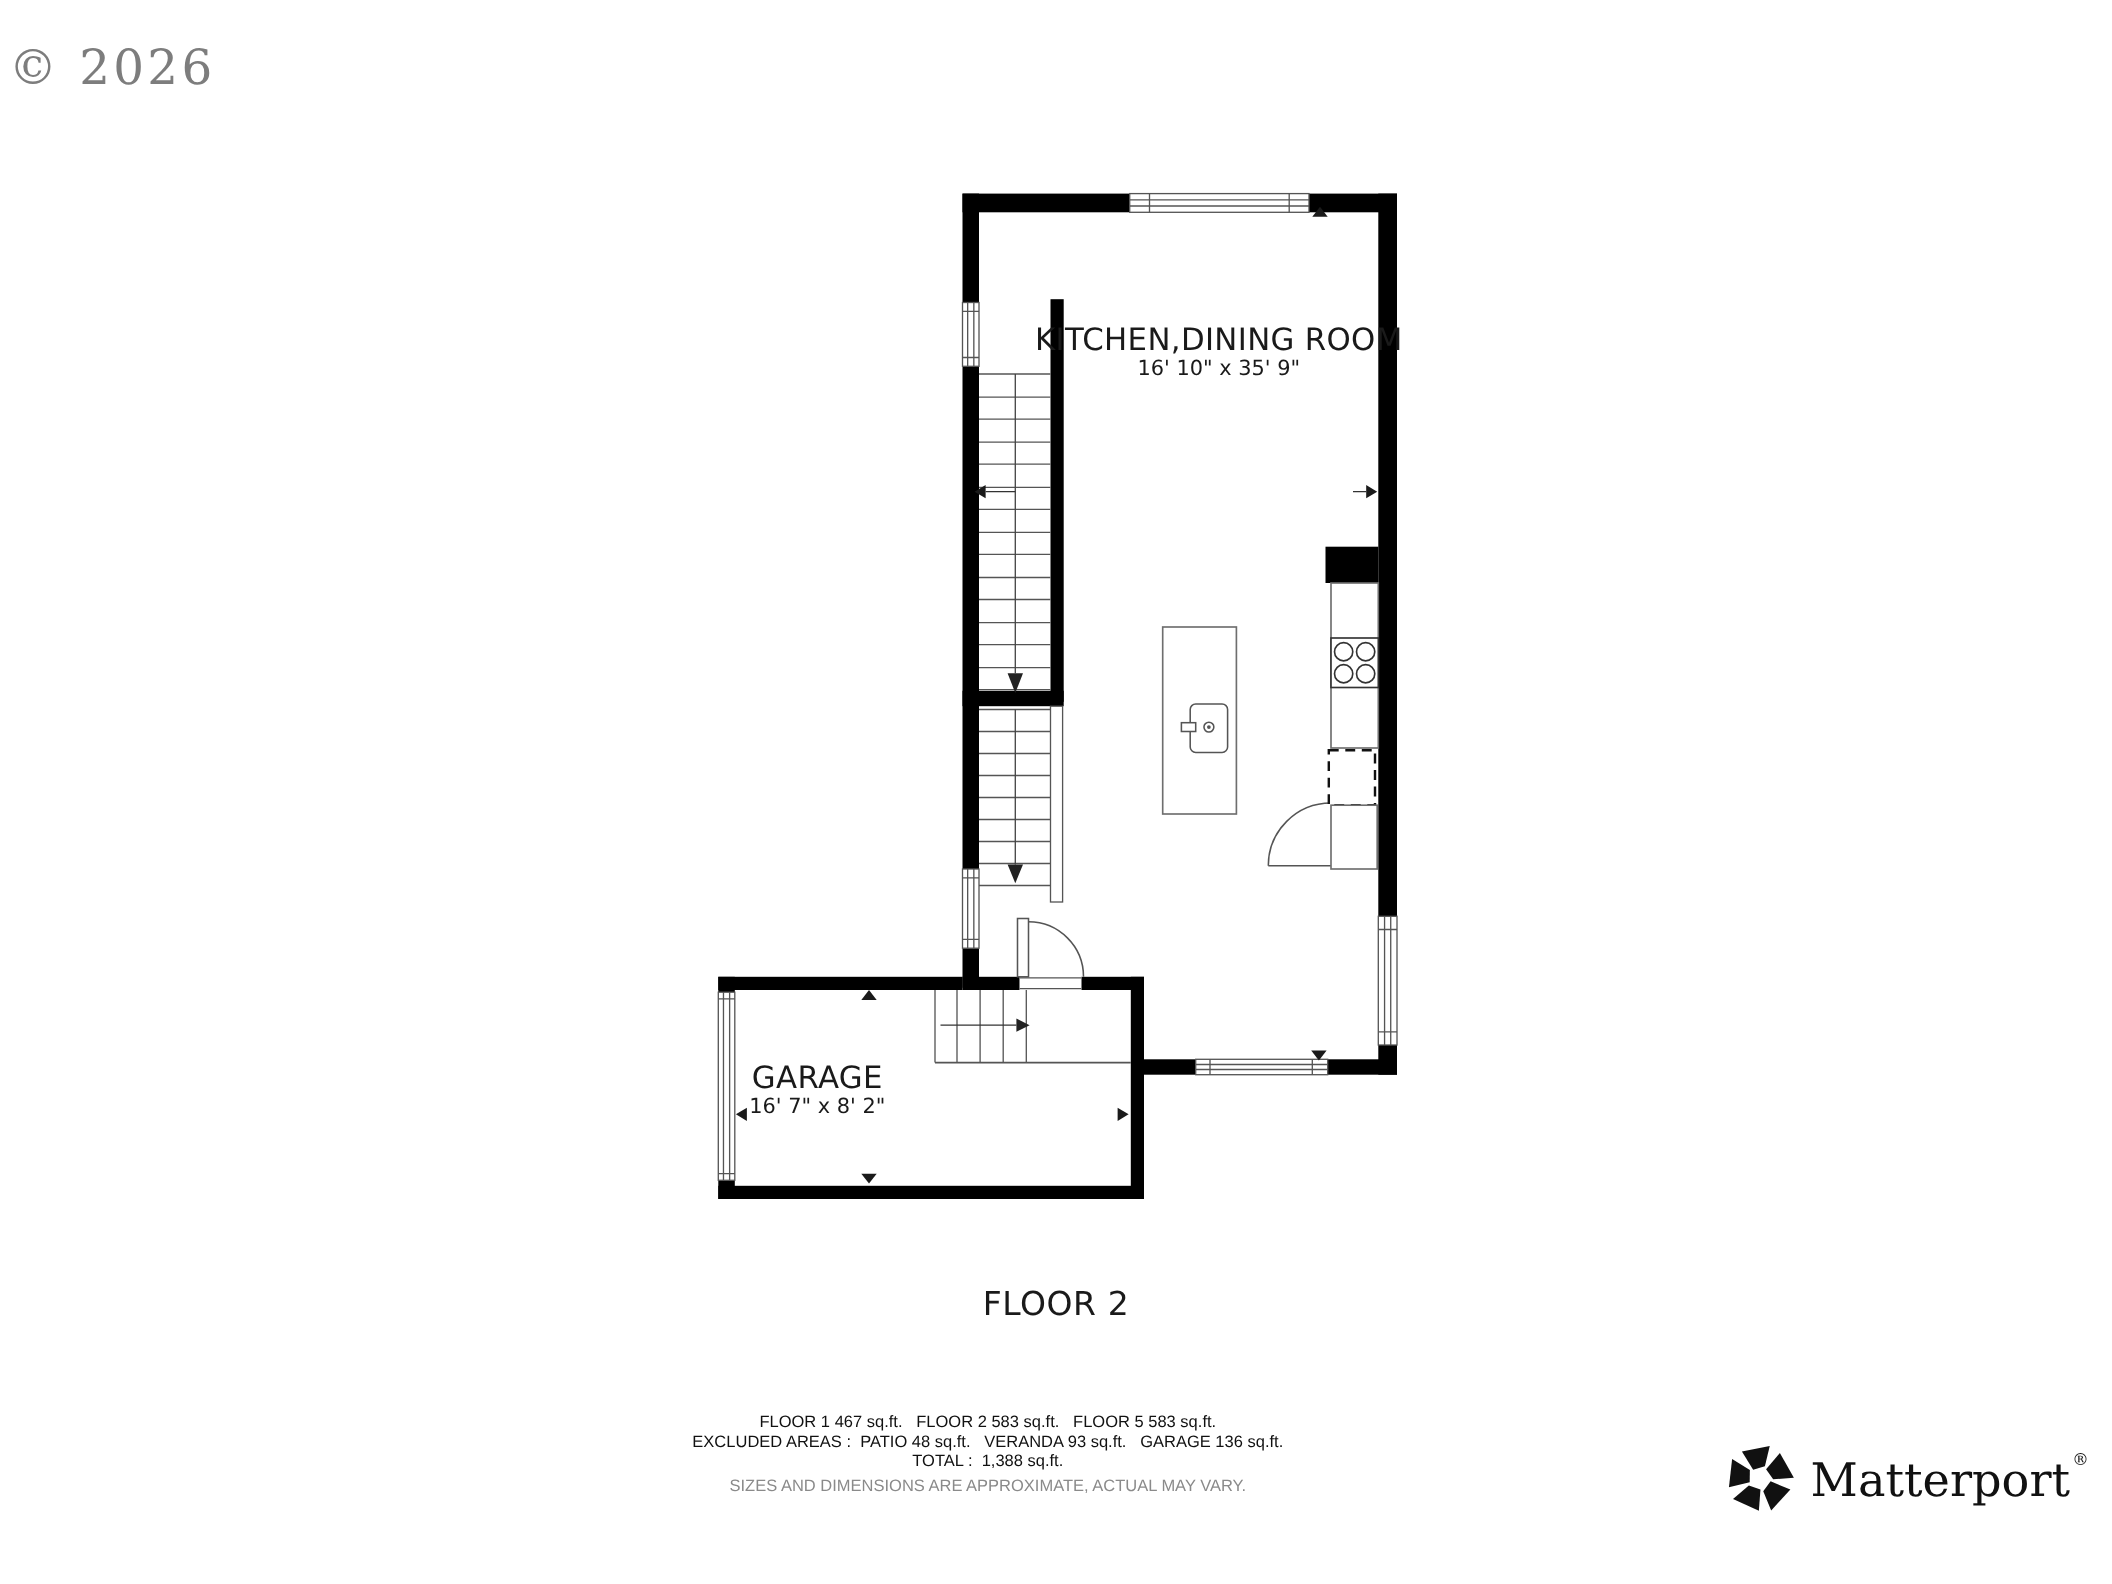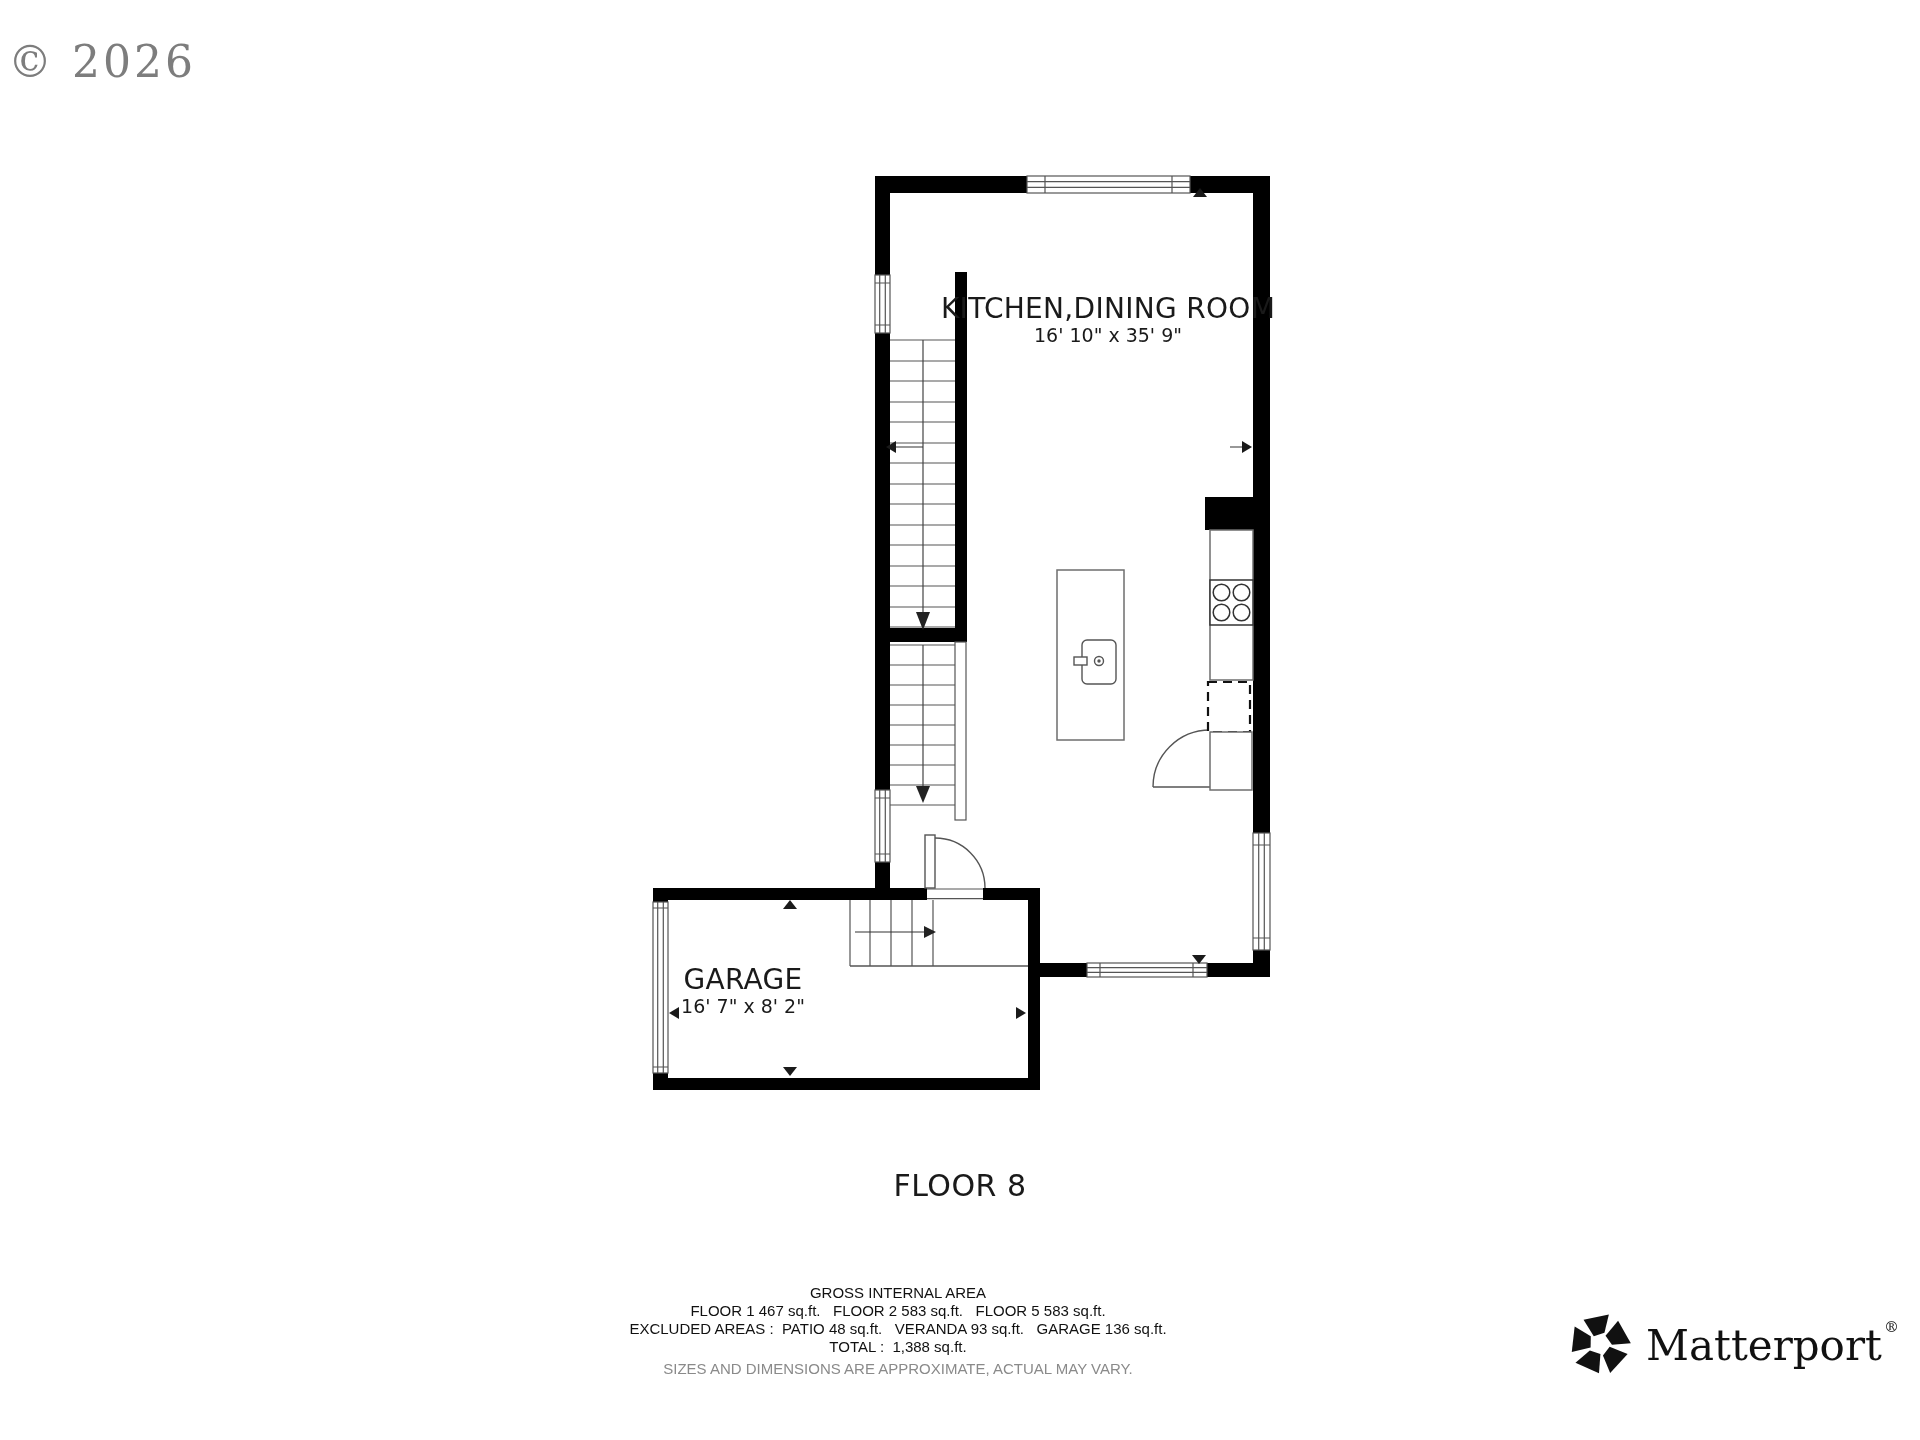--- a/index.html
+++ b/index.html
@@ -159,24 +159,23 @@
 
   <div class="room-label label-kitchen">
     <div class="room-name">KITCHEN,DINING ROOM</div>
     <div class="room-dims">16' 10" x 35' 9"</div>
   </div>
   <div class="room-label label-garage">
     <div class="room-name">GARAGE</div>
     <div class="room-dims">16' 7" x 8' 2"</div>
   </div>
 
-  <div class="floor-label">FLOOR 8</div>
+  <div class="floor-label">FLOOR 2</div>
 
   <div class="footer">
-    <div>GROSS INTERNAL AREA</div>
     <div>FLOOR 1 467 sq.ft.   FLOOR 2 583 sq.ft.   FLOOR 5 583 sq.ft.</div>
     <div>EXCLUDED AREAS :  PATIO 48 sq.ft.   VERANDA 93 sq.ft.   GARAGE 136 sq.ft.</div>
     <div>TOTAL :  1,388 sq.ft.</div>
     <div class="disclaimer">SIZES AND DIMENSIONS ARE APPROXIMATE, ACTUAL MAY VARY.</div>
   </div>
 
   <div class="brand">
     <svg width="64" height="64" viewBox="0 0 72 72">
       <g fill="#111" transform="rotate(-8 36 36)">
         <polygon points="21.5,6.3 50.5,4.5 42.7,24.3 30.3,26.3" transform="rotate(0 36 36)"></polygon>

